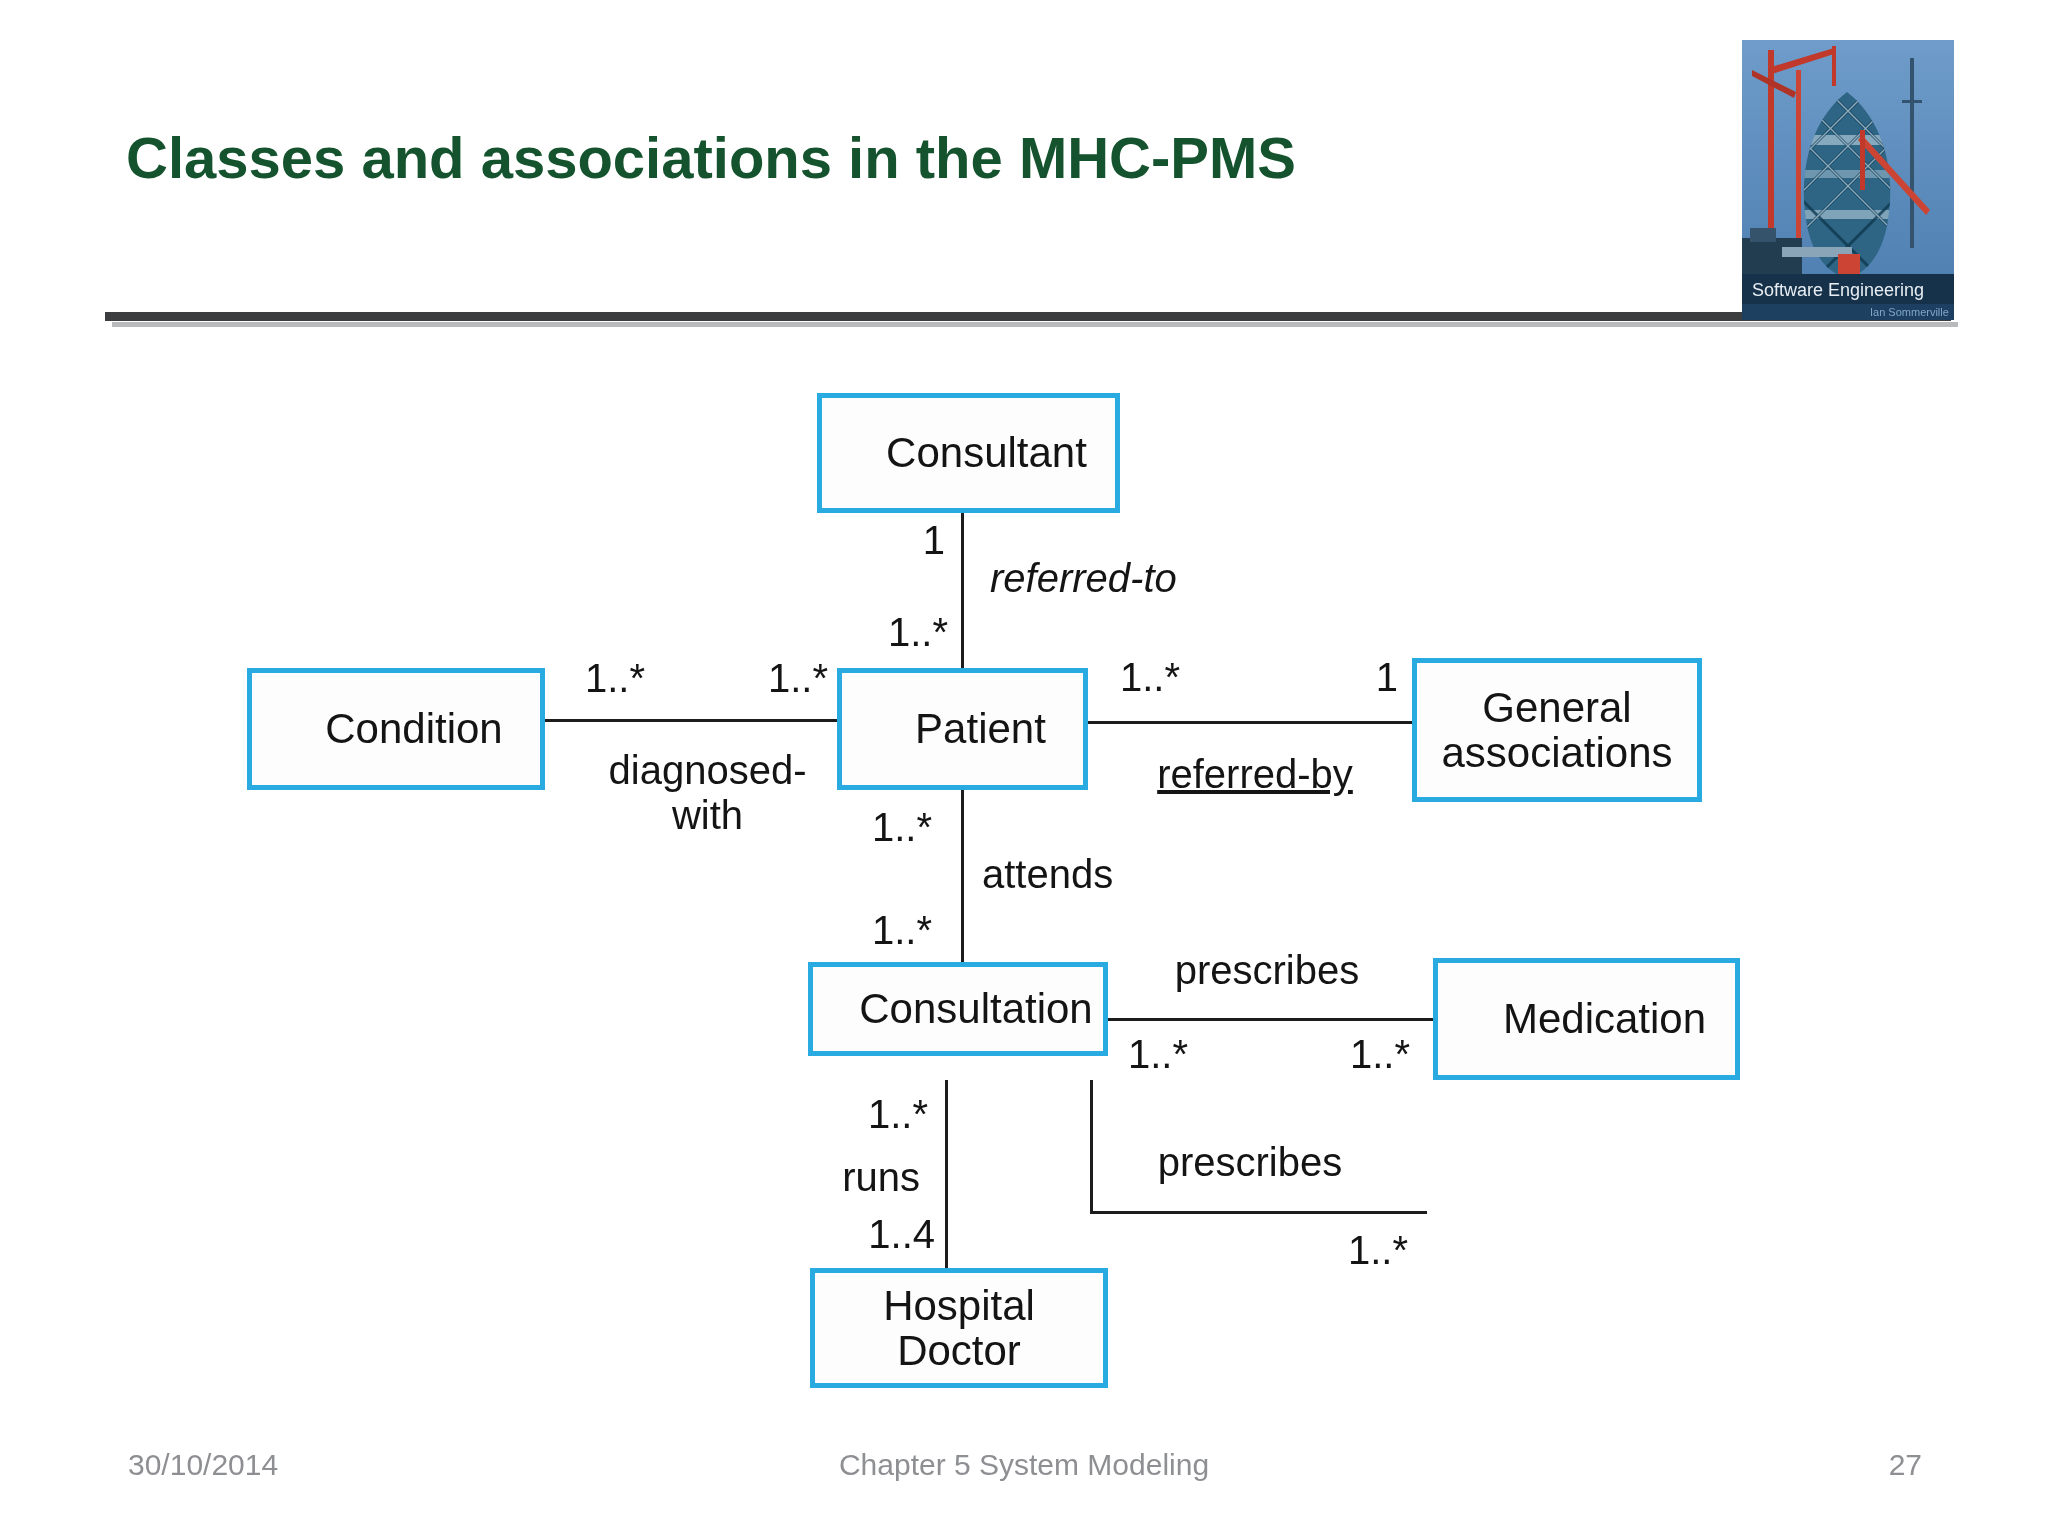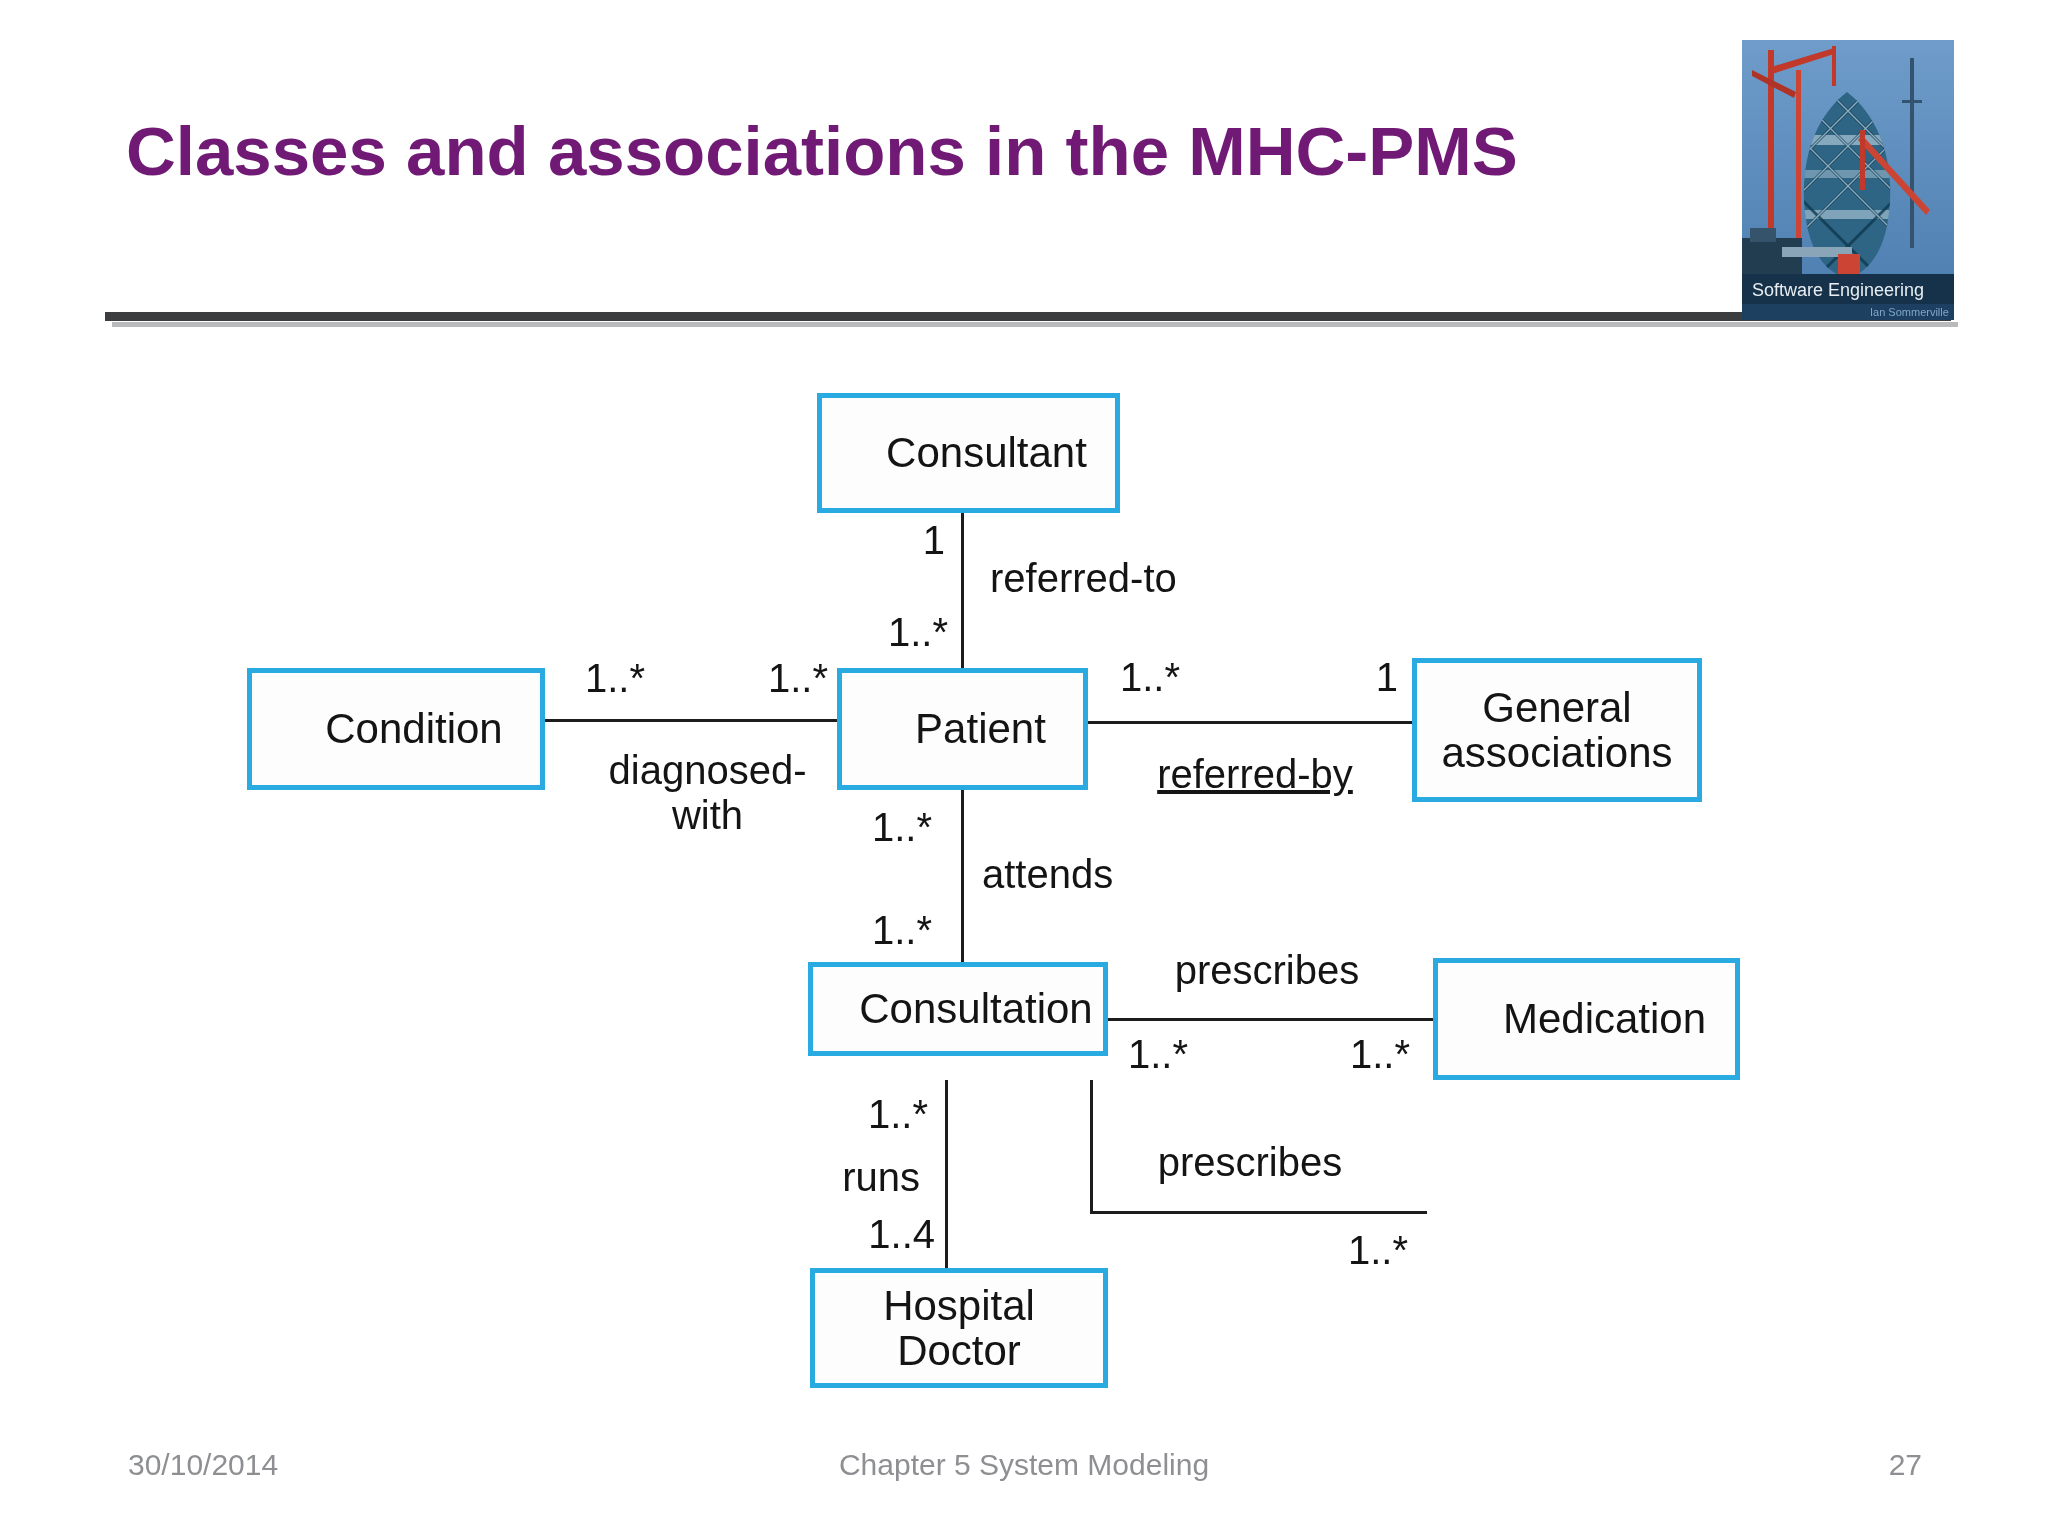--- a/index.html
+++ b/index.html
@@ -4,22 +4,22 @@
 <style>
   html,body{margin:0;padding:0;background:#ffffff;}
   .slide{
     position:relative;
     width:2048px;height:1536px;
     background:#ffffff;
     font-family:"Liberation Sans","DejaVu Sans",sans-serif;
     overflow:hidden;
   }
   .title{
-    position:absolute;left:126px;top:112px;
-    font-size:69px;font-weight:bold;color:#701a75;
+    position:absolute;left:126px;top:124px;
+    font-size:58px;font-weight:bold;color:#14532d;
     letter-spacing:0px;white-space:nowrap;
   }
   .rule-dark{position:absolute;left:105px;top:312px;width:1846px;height:9px;background:#3c3d3f;}
   .rule-light{position:absolute;left:112px;top:322px;width:1846px;height:5px;background:#b9babc;}
   .logo{position:absolute;left:1742px;top:40px;width:212px;height:280px;}
   
   .uml-box{
     position:absolute;
     border:5px solid #29abe2;
     background:#fdfdfd;
@@ -143,21 +143,21 @@
     <span>Consultation</span>
   </div>
   <div class="uml-box" style="left:1433px;top:958px;width:307px;height:122px;">
     <span>Medication</span>
   </div>
   <div class="uml-box" style="left:810px;top:1268px;width:298px;height:120px;padding:0 60px;">
     <span>Hospital Doctor</span>
   </div>
 
   <div class="lbl ta-r" style="left:845px;top:518px;width:100px;">1</div>
-  <div class="lbl" style="left:990px;top:556px;">referred-to</div>
+  <div class="lbl" style="left:990px;top:556px;font-style:italic;">referred-to</div>
   <div class="lbl ta-r" style="left:848px;top:610px;width:100px;">1..*</div>
 
   <div class="lbl" style="left:585px;top:656px;">1..*</div>
   <div class="lbl ta-r" style="left:728px;top:656px;width:100px;">1..*</div>
   <div class="lbl ta-c" style="left:570px;top:748px;width:275px;">
     <div>diagnosed-</div>
     <div>with</div>
   </div>
 
   <div class="lbl" style="left:1120px;top:655px;">1..*</div>

